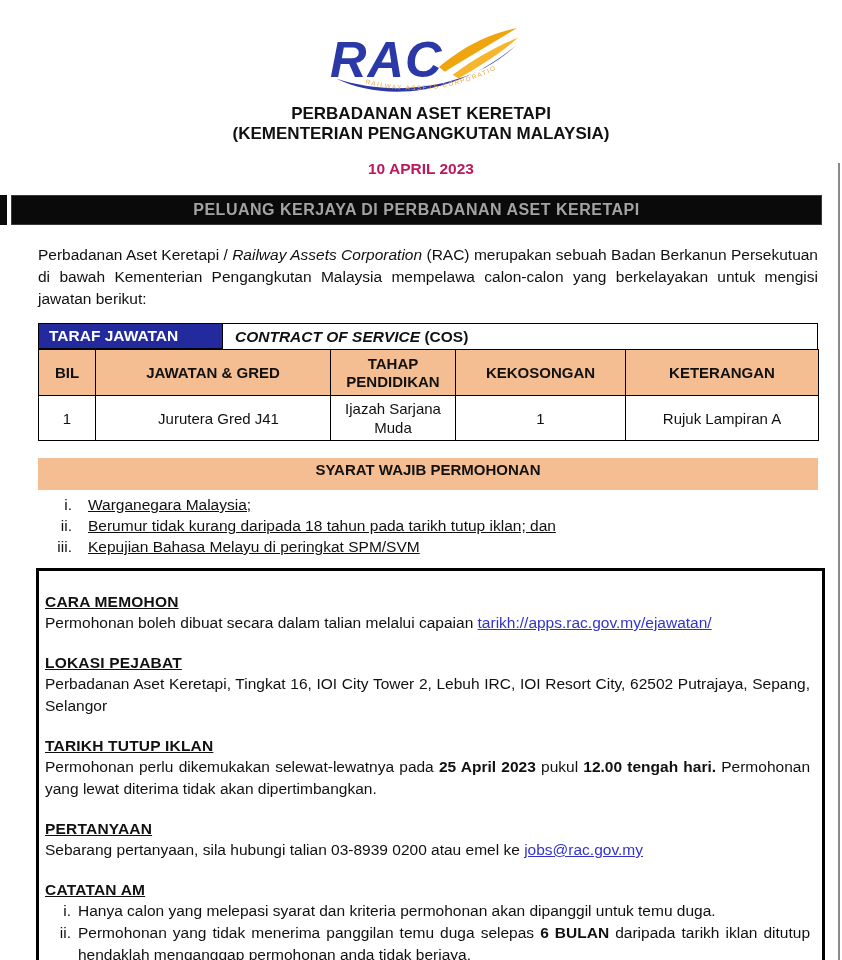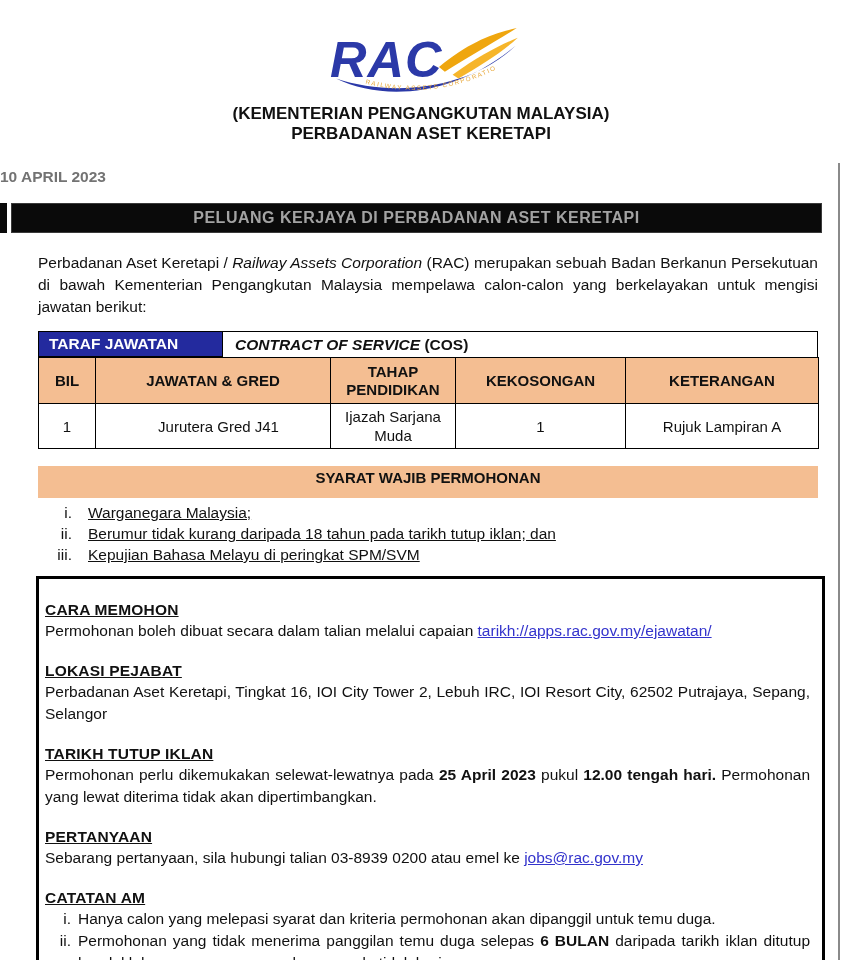--- a/index.html
+++ b/index.html
@@ -7,21 +7,21 @@
     position:relative;
     width:842px;height:960px;
     background:#ffffff;
     font-family:"Liberation Sans","DejaVu Sans",sans-serif;
     color:#1a1a1a;
     overflow:hidden;
   }
   
   .logo-wrap{width:195px;margin:28px auto 2px auto;}
   .org-line{Text-align:center;font-weight:bold;font-size:17px;line-height:20px;text-align:center;color:#111;}
-  .doc-date{text-align:left;font-weight:bold;font-size:15.5px;margin-top:24px;color:#737373;}
+  .doc-date{text-align:center;font-weight:bold;font-size:15.5px;margin-top:16px;color:#be185d;}
   
   .banner-row{position:relative;height:30px;margin-top:17px;}
   .banner-notch{position:absolute;left:0;top:0;width:7px;height:30px;background:#0a0a0a;}
   .banner-main{
     position:absolute;left:11px;right:20px;top:0;height:28px;
     background:#0a0a0a;border:1px solid #3a3a3a;
     color:#a3a3a3;font-weight:bold;font-size:16px;line-height:28px;
     text-align:center;letter-spacing:0.5px;
   }
   
@@ -95,22 +95,22 @@
 
       <text x="6" y="50" font-family="Liberation Sans, sans-serif" font-size="52" font-weight="bold" font-style="italic" letter-spacing="1" fill="#2B39A8">RAC</text>
 
       <path id="cap-arc" d="M 42 57 Q 112 76 178 42" fill="none"></path>
       <text font-family="Liberation Sans, sans-serif" font-size="6.5" letter-spacing="1.6" fill="#E8A93C">
         <textPath href="#cap-arc">RAILWAY ASSETS CORPORATION</textPath>
       </text>
     </svg>
   </div>
 
+  <div class="org-line">PERBADANAN ASET KERETAPI</div>
   <div class="org-line">(KEMENTERIAN PENGANGKUTAN MALAYSIA)</div>
-  <div class="org-line">PERBADANAN ASET KERETAPI</div>
 
   <div class="doc-date">10 APRIL 2023</div>
 
   <div class="banner-row">
     <div class="banner-notch"></div>
     <div class="banner-main">PELUANG KERJAYA DI PERBADANAN ASET KERETAPI</div>
   </div>
 
   <p class="intro"><span>Perbadanan Aset Keretapi / </span><i>Railway Assets Corporation</i><span> (RAC) merupakan sebuah Badan Berkanun Persekutuan di bawah Kementerian Pengangkutan Malaysia mempelawa calon-calon yang berkelayakan untuk mengisi jawatan berikut:</span></p>
 

